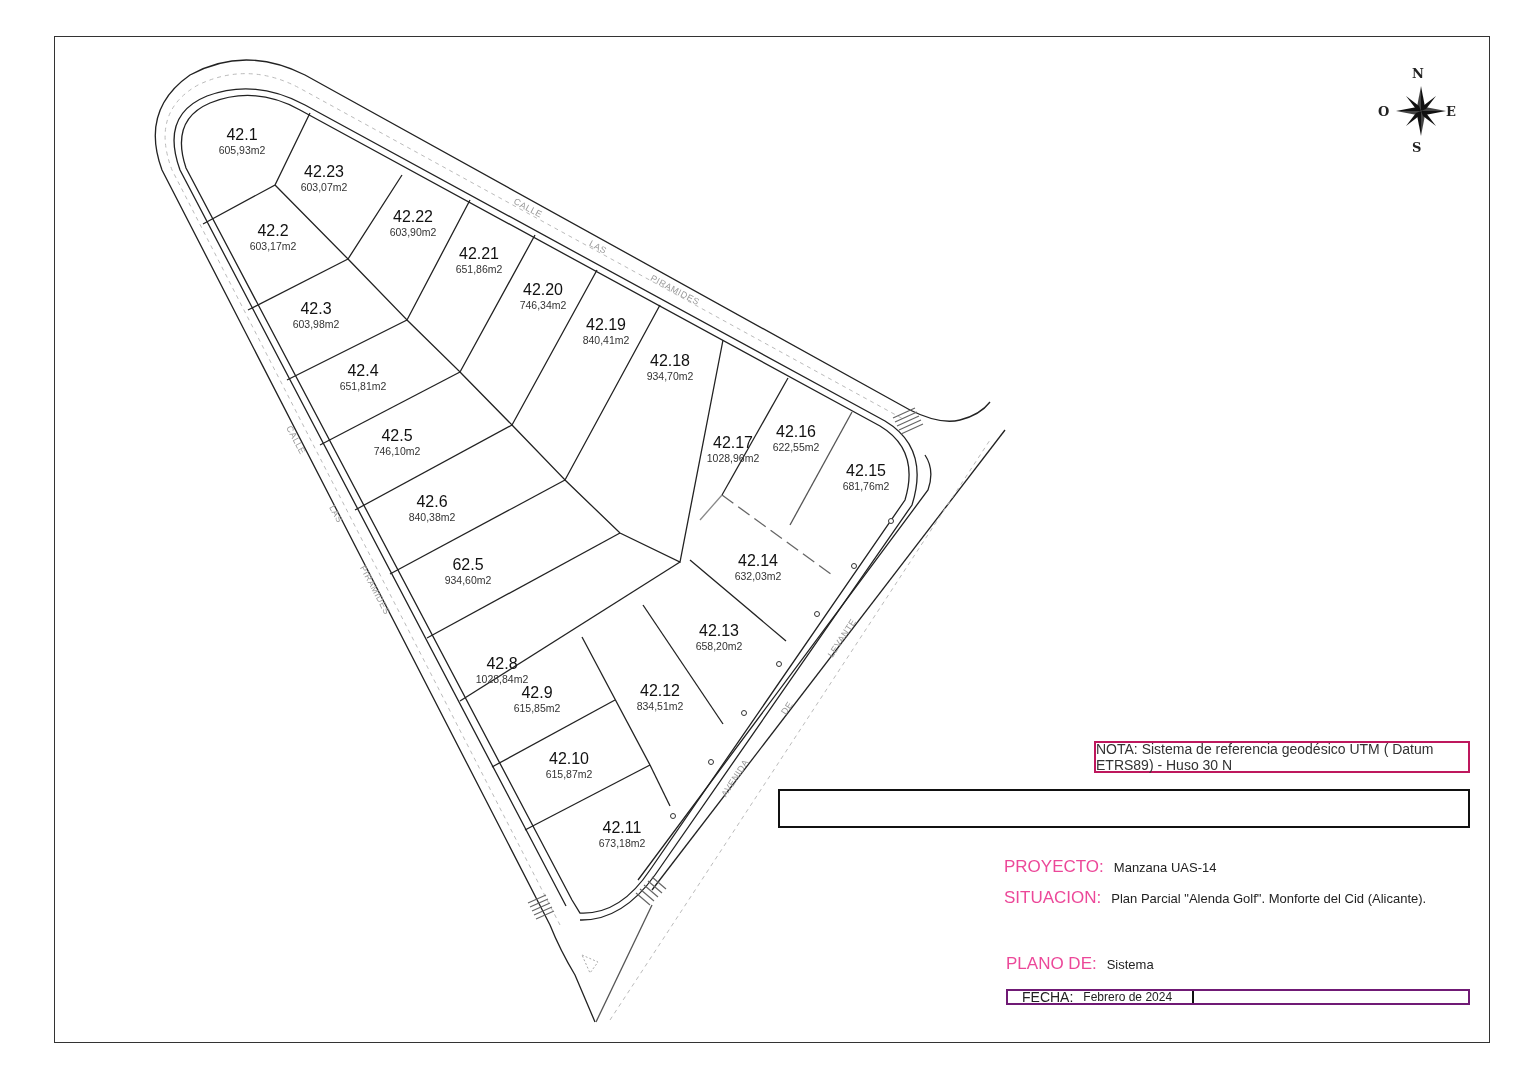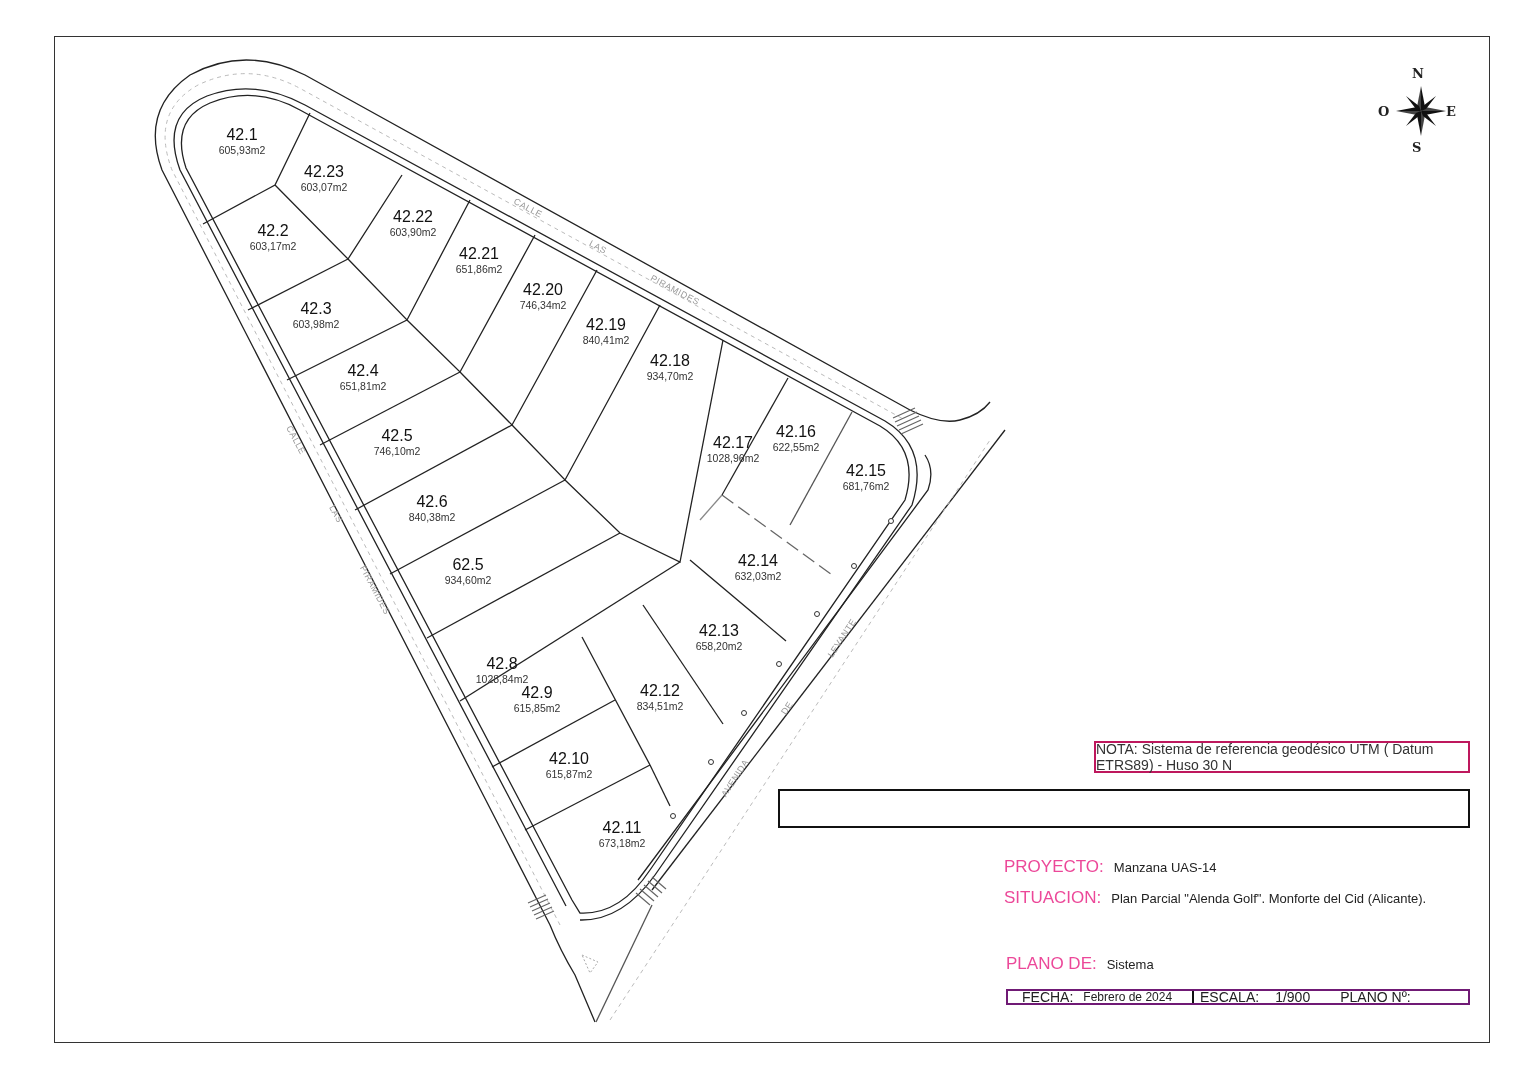--- a/index.html
+++ b/index.html
@@ -236,19 +236,13 @@
 <div class="tb-row" style="left:1006px; top:954px;">
   <span class="tb-key">PLANO DE:</span>
   <span class="tb-val">Sistema</span>
 </div>
 
 <div id="footer">
   <div class="cell c1">
     <span>FECHA:</span>
     <span class="sm">Febrero de 2024</span>
   </div>
-  <div class="cell c2">
-    <span>ESCALA:</span>
-    <span style="margin-left:16px;">1/900</span>
-    <span style="margin-left:30px;">PLANO Nº:</span>
-    <span style="margin-left:6px;"></span>
-  </div>
 </div>
 
 </body></html>

